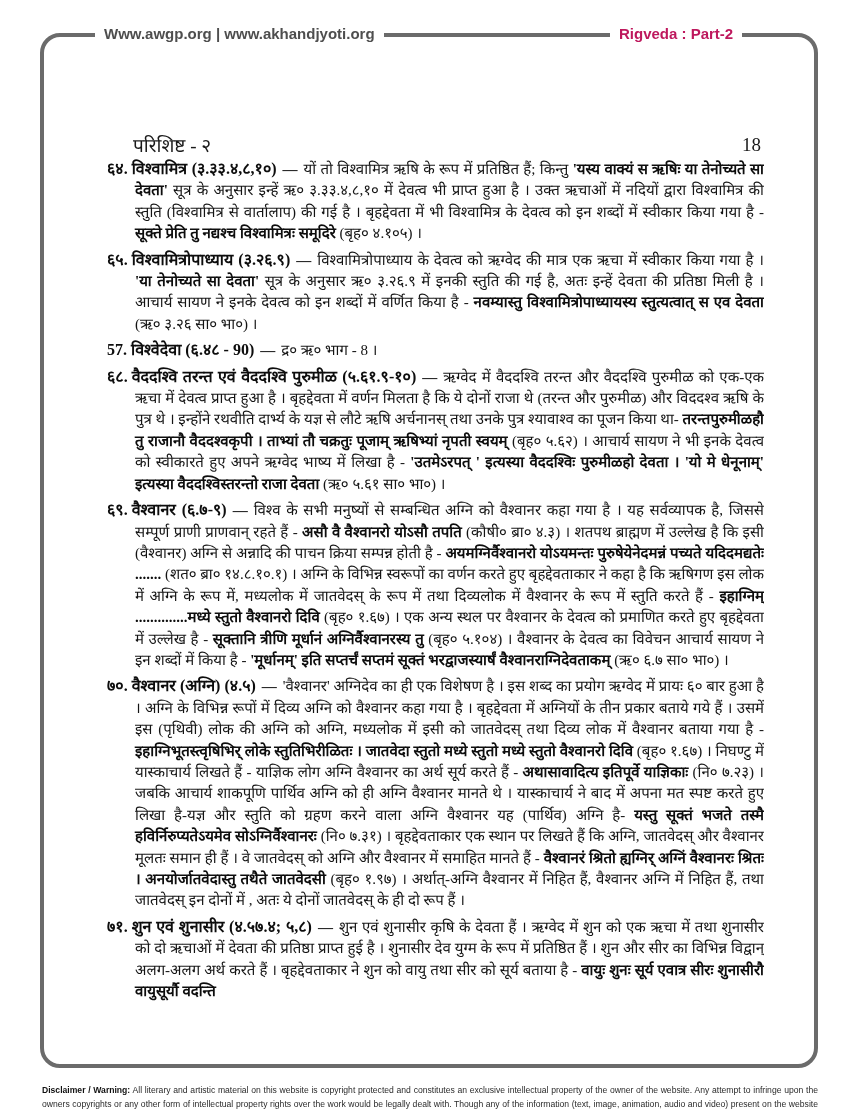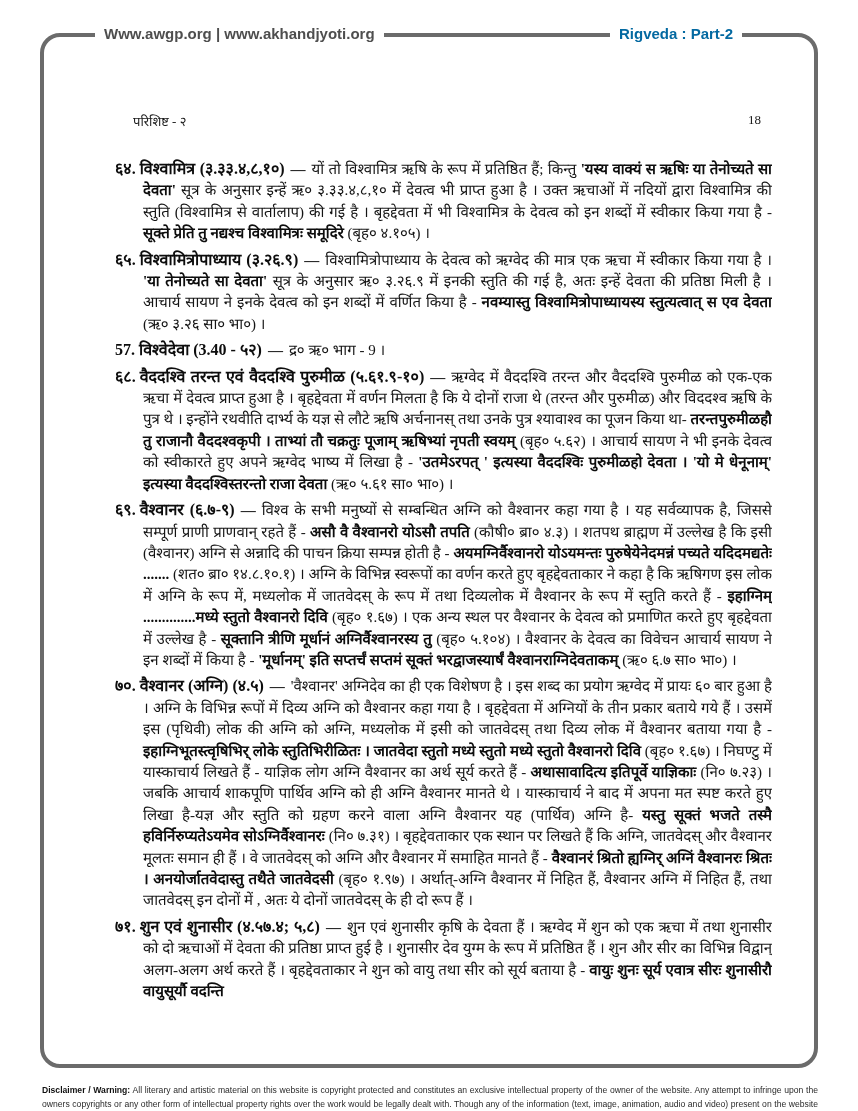--- a/index.html
+++ b/index.html
@@ -12,28 +12,28 @@
     position:absolute;left:40px;top:33px;width:770px;height:1027px;
     border:4px solid #6b6b6b;border-radius:20px;background:#ffffff;
   }
   .top-label{
     position:absolute;top:24px;z-index:3;background:#ffffff;
     font-family:"Liberation Sans","DejaVu Sans",sans-serif;
     font-weight:bold;font-size:15px;line-height:19px;color:#4e4e4e;
     padding:0 9px;white-space:nowrap;
   }
   .site-label{left:95px;}
-  .book-label{left:610px;color:#0369a1;}
+  .book-label{left:610px;color:#be185d;}
   .page-header{
-    position:absolute;top:112px;left:133px;width:628px;
+    position:absolute;top:132px;left:133px;width:628px;
     display:flex;justify-content:space-between;
-    font-size:13px;color:#1a1a1a;
+    font-size:19px;color:#1a1a1a;align-items:center;
   }
   .entries{
-    position:absolute;top:158px;left:115px;width:657px;max-height:850px;
+    position:absolute;top:158px;left:107px;width:657px;max-height:850px;
     overflow:hidden;
   }
   .entry{
     padding-left:28px;text-indent:-28px;text-align:justify;
     font-size:15px;line-height:21.4px;margin-bottom:4px;color:#141414;
   }
   .entry-number,.entry-title{font-weight:700;font-size:16px;color:#0d0d0d;}
   .entry-number{margin-right:4px;}
   .entry-dash{font-weight:700;margin:0 6px;}
   .run-b{font-weight:700;color:#0d0d0d;}
@@ -54,20 +54,20 @@
 <div class="top-label book-label">Rigveda : Part-2</div>
 
 <div class="page-header">
   <span>परिशिष्ट - २</span>
   <span>18</span>
 </div>
 
 <div class="entries">
     <div class="entry"><span class="entry-number">६४.</span><span class="entry-title">विश्वामित्र (३.३३.४,८,१०)</span><span class="entry-dash">—</span><span class="run-r">यों तो विश्वामित्र ऋषि के रूप में प्रतिष्ठित हैं; किन्तु </span><span class="run-b">'यस्य वाक्यं स ऋषिः या तेनोच्यते सा देवता'</span><span class="run-r"> सूत्र के अनुसार इन्हें ऋ० ३.३३.४,८,१० में देवत्व भी प्राप्त हुआ है । उक्त ऋचाओं में नदियों द्वारा विश्वामित्र की स्तुति (विश्वामित्र से वार्तालाप) की गई है । बृहद्देवता में भी विश्वामित्र के देवत्व को इन शब्दों में स्वीकार किया गया है - </span><span class="run-b">सूक्ते प्रेति तु नद्यश्च विश्वामित्रः समूदिरे</span><span class="run-r"> (बृह० ४.१०५) ।</span></div>
     <div class="entry"><span class="entry-number">६५.</span><span class="entry-title">विश्वामित्रोपाध्याय (३.२६.९)</span><span class="entry-dash">—</span><span class="run-r">विश्वामित्रोपाध्याय के देवत्व को ऋग्वेद की मात्र एक ऋचा में स्वीकार किया गया है । </span><span class="run-b">'या तेनोच्यते सा देवता'</span><span class="run-r"> सूत्र के अनुसार ऋ० ३.२६.९ में इनकी स्तुति की गई है, अतः इन्हें देवता की प्रतिष्ठा मिली है । आचार्य सायण ने इनके देवत्व को इन शब्दों में वर्णित किया है - </span><span class="run-b">नवम्यास्तु विश्वामित्रोपाध्यायस्य स्तुत्यत्वात् स एव देवता</span><span class="run-r"> (ऋ० ३.२६ सा० भा०) ।</span></div>
-    <div class="entry"><span class="entry-number">57.</span><span class="entry-title">विश्वेदेवा (3.40 - ५२)</span><span class="entry-dash">—</span><span class="run-r">द्र० ऋ० भाग - 9 ।</span></div>
+    <div class="entry"><span class="entry-number">57.</span><span class="entry-title">विश्वेदेवा (६.४८ - 90)</span><span class="entry-dash">—</span><span class="run-r">द्र० ऋ० भाग - 8 ।</span></div>
     <div class="entry"><span class="entry-number">६८.</span><span class="entry-title">वैददश्वि तरन्त एवं वैददश्वि पुरुमीळ (५.६१.९-१०)</span><span class="entry-dash">—</span><span class="run-r">ऋग्वेद में वैददश्वि तरन्त और वैददश्वि पुरुमीळ को एक-एक ऋचा में देवत्व प्राप्त हुआ है । बृहद्देवता में वर्णन मिलता है कि ये दोनों राजा थे (तरन्त और पुरुमीळ) और विददश्व ऋषि के पुत्र थे । इन्होंने रथवीति दार्भ्य के यज्ञ से लौटे ऋषि अर्चनानस् तथा उनके पुत्र श्यावाश्व का पूजन किया था- </span><span class="run-b">तरन्तपुरुमीळहौ तु राजानौ वैददश्वकृपी । ताभ्यां तौ चक्रतुः पूजाम् ऋषिभ्यां नृपती स्वयम्</span><span class="run-r"> (बृह० ५.६२) । आचार्य सायण ने भी इनके देवत्व को स्वीकारते हुए अपने ऋग्वेद भाष्य में लिखा है - </span><span class="run-b">'उतमेऽरपत् ' इत्यस्या वैददश्विः पुरुमीळहो देवता । 'यो मे धेनूनाम्' इत्यस्या वैददश्विस्तरन्तो राजा देवता</span><span class="run-r"> (ऋ० ५.६१ सा० भा०) ।</span></div>
     <div class="entry"><span class="entry-number">६९.</span><span class="entry-title">वैश्वानर (६.७-९)</span><span class="entry-dash">—</span><span class="run-r">विश्व के सभी मनुष्यों से सम्बन्धित अग्नि को वैश्वानर कहा गया है । यह सर्वव्यापक है, जिससे सम्पूर्ण प्राणी प्राणवान् रहते हैं - </span><span class="run-b">असौ वै वैश्वानरो योऽसौ तपति</span><span class="run-r"> (कौषी० ब्रा० ४.३) । शतपथ ब्राह्मण में उल्लेख है कि इसी (वैश्वानर) अग्नि से अन्नादि की पाचन क्रिया सम्पन्न होती है - </span><span class="run-b">अयमग्निर्वैश्वानरो योऽयमन्तः पुरुषेयेनेदमन्नं पच्यते यदिदमद्यतेः .......</span><span class="run-r"> (शत० ब्रा० १४.८.१०.१) । अग्नि के विभिन्न स्वरूपों का वर्णन करते हुए बृहद्देवताकार ने कहा है कि ऋषिगण इस लोक में अग्नि के रूप में, मध्यलोक में जातवेदस् के रूप में तथा दिव्यलोक में वैश्वानर के रूप में स्तुति करते हैं - </span><span class="run-b">इहाग्निम् ..............मध्ये स्तुतो वैश्वानरो दिवि</span><span class="run-r"> (बृह० १.६७) । एक अन्य स्थल पर वैश्वानर के देवत्व को प्रमाणित करते हुए बृहद्देवता में उल्लेख है - </span><span class="run-b">सूक्तानि त्रीणि मूर्धानं अग्निर्वैश्वानरस्य तु</span><span class="run-r"> (बृह० ५.१०४) । वैश्वानर के देवत्व का विवेचन आचार्य सायण ने इन शब्दों में किया है - </span><span class="run-b">'मूर्धानम्' इति सप्तर्चं सप्तमं सूक्तं भरद्वाजस्यार्षं वैश्वानराग्निदेवताकम्</span><span class="run-r"> (ऋ० ६.७ सा० भा०) ।</span></div>
     <div class="entry"><span class="entry-number">७०.</span><span class="entry-title">वैश्वानर (अग्नि)  (४.५)</span><span class="entry-dash">—</span><span class="run-r">'वैश्वानर' अग्निदेव का ही एक विशेषण है । इस शब्द का प्रयोग ऋग्वेद में प्रायः ६० बार हुआ है । अग्नि के विभिन्न रूपों में दिव्य अग्नि को वैश्वानर कहा गया है । बृहद्देवता में अग्नियों के तीन प्रकार बताये गये हैं । उसमें इस (पृथिवी) लोक की अग्नि को अग्नि, मध्यलोक में इसी को जातवेदस् तथा दिव्य लोक में वैश्वानर बताया गया है - </span><span class="run-b">इहाग्निभूतस्त्वृषिभिर् लोके स्तुतिभिरीळितः । जातवेदा स्तुतो मध्ये स्तुतो मध्ये स्तुतो वैश्वानरो दिवि</span><span class="run-r"> (बृह० १.६७) । निघण्टु में यास्काचार्य लिखते हैं - याज्ञिक लोग अग्नि वैश्वानर का अर्थ सूर्य करते हैं - </span><span class="run-b">अथासावादित्य इतिपूर्वे याज्ञिकाः</span><span class="run-r"> (नि० ७.२३) । जबकि आचार्य शाकपूणि पार्थिव अग्नि को ही अग्नि वैश्वानर मानते थे । यास्काचार्य ने बाद में अपना मत स्पष्ट करते हुए लिखा है-यज्ञ और स्तुति को ग्रहण करने वाला अग्नि वैश्वानर यह (पार्थिव) अग्नि है- </span><span class="run-b">यस्तु सूक्तं भजते तस्मै हविर्निरुप्यतेऽयमेव सोऽग्निर्वैश्वानरः</span><span class="run-r"> (नि० ७.३१) । बृहद्देवताकार एक स्थान पर लिखते हैं कि अग्नि, जातवेदस् और वैश्वानर मूलतः समान ही हैं । वे जातवेदस् को अग्नि और वैश्वानर में समाहित मानते हैं - </span><span class="run-b">वैश्वानरं श्रितो ह्यग्निर् अग्निं वैश्वानरः श्रितः । अनयोर्जातवेदास्तु तथैते जातवेदसी</span><span class="run-r"> (बृह० १.९७) । अर्थात्-अग्नि  वैश्वानर में निहित हैं, वैश्वानर अग्नि में निहित हैं, तथा जातवेदस् इन दोनों में , अतः ये दोनों जातवेदस् के ही दो रूप हैं ।</span></div>
     <div class="entry"><span class="entry-number">७१.</span><span class="entry-title">शुन एवं शुनासीर (४.५७.४; ५,८)</span><span class="entry-dash">—</span><span class="run-r">शुन एवं शुनासीर कृषि के देवता हैं ।  ऋग्वेद में शुन को एक ऋचा में तथा शुनासीर को दो ऋचाओं में देवता की प्रतिष्ठा प्राप्त हुई है । शुनासीर देव युग्म के रूप में प्रतिष्ठित हैं । शुन और सीर का विभिन्न विद्वान् अलग-अलग अर्थ करते हैं । बृहद्देवताकार ने शुन को वायु तथा सीर को सूर्य बताया है - </span><span class="run-b">वायुः शुनः सूर्य एवात्र सीरः शुनासीरौ वायुसूर्यौ वदन्ति</span></div>
   </div>
 
 <p class="footer"><b>Disclaimer / Warning:</b><span> All literary and artistic material on this website is copyright protected and constitutes an exclusive intellectual property of the owner of the website. Any attempt to infringe upon the owners copyrights or any other form of  intellectual property rights over the work would be legally dealt with. Though any of the information (text, image, animation, audio and video) present on the website can be used for propagation with prior written consent.</span></p>
 
 </body></html>

